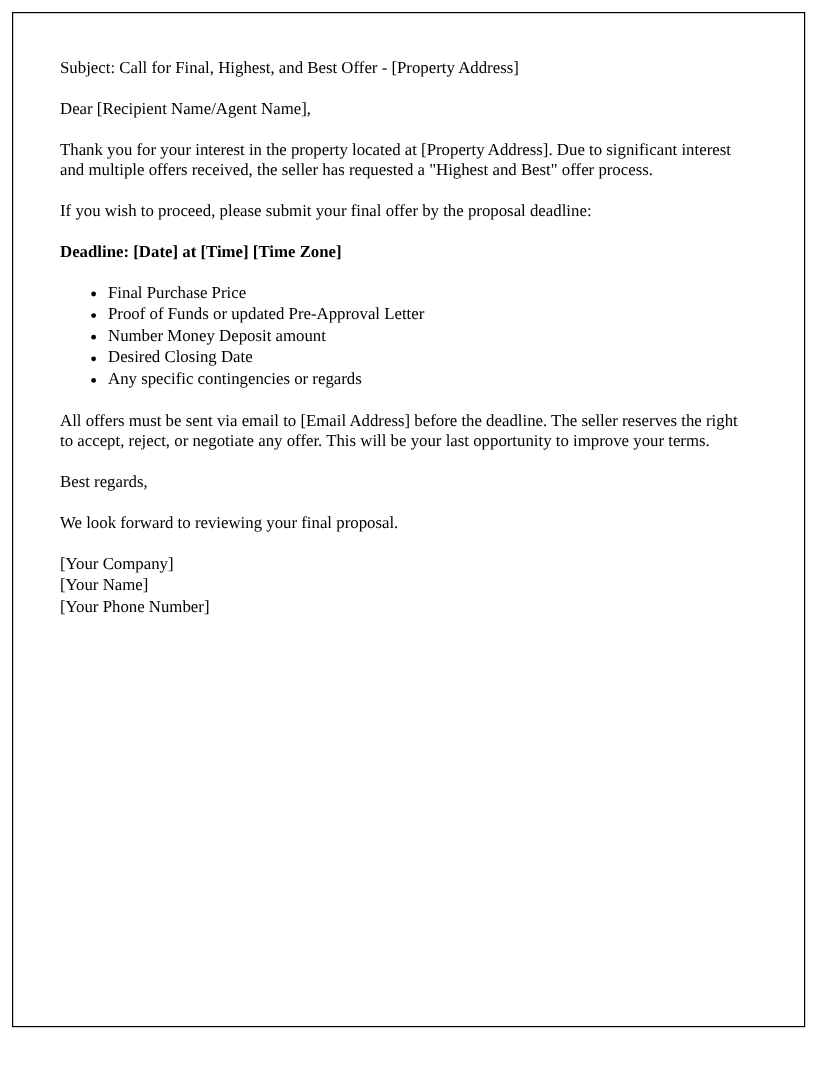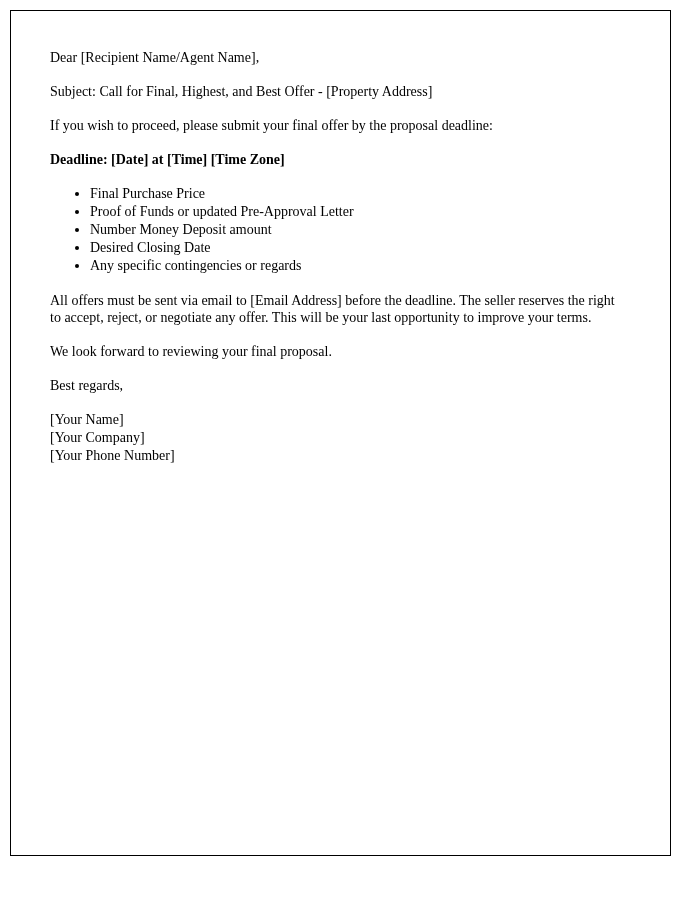--- a/index.html
+++ b/index.html
@@ -44,44 +44,45 @@
   .signature div {
     line-height: 18px;
   }
 </style>
 </head>
 <body>
 
 <div class="page">
   <div class="content">
 
+    <p class="para">Subject: Call for Final, Highest, and Best Offer - [Property Address]</p>
+
     <p class="para">Dear [Recipient Name/Agent Name],</p>
 
-    <p class="para">Subject: Call for Final, Highest, and Best Offer - [Property Address]</p>
-
+    <p class="para">Thank you for your interest in the property located at [Property Address]. Due to significant interest and multiple offers received, the seller has requested a "Highest and Best" offer process.</p>
 
     <p class="para">If you wish to proceed, please submit your final offer by the proposal deadline:</p>
 
     <p class="deadline">Deadline: [Date] at [Time] [Time Zone]</p>
 
 
     <ul class="reqs">
       <li>Final Purchase Price</li>
       <li>Proof of Funds or updated Pre-Approval Letter</li>
       <li>Number Money Deposit amount</li>
       <li>Desired Closing Date</li>
       <li>Any specific contingencies or regards</li>
     </ul>
 
     <p class="para">All offers must be sent via email to [Email Address] before the deadline. The seller reserves the right to accept, reject, or negotiate any offer. This will be your last opportunity to improve your terms.</p>
 
+    <p class="para">Best regards,</p>
+
     <p class="para">We look forward to reviewing your final proposal.</p>
 
-    <p class="para">Best regards,</p>
-
     <div class="signature">
+      <div>[Your Company]</div>
       <div>[Your Name]</div>
-      <div>[Your Company]</div>
       <div>[Your Phone Number]</div>
     </div>
 
   </div>
 </div>
 
 </body></html>

